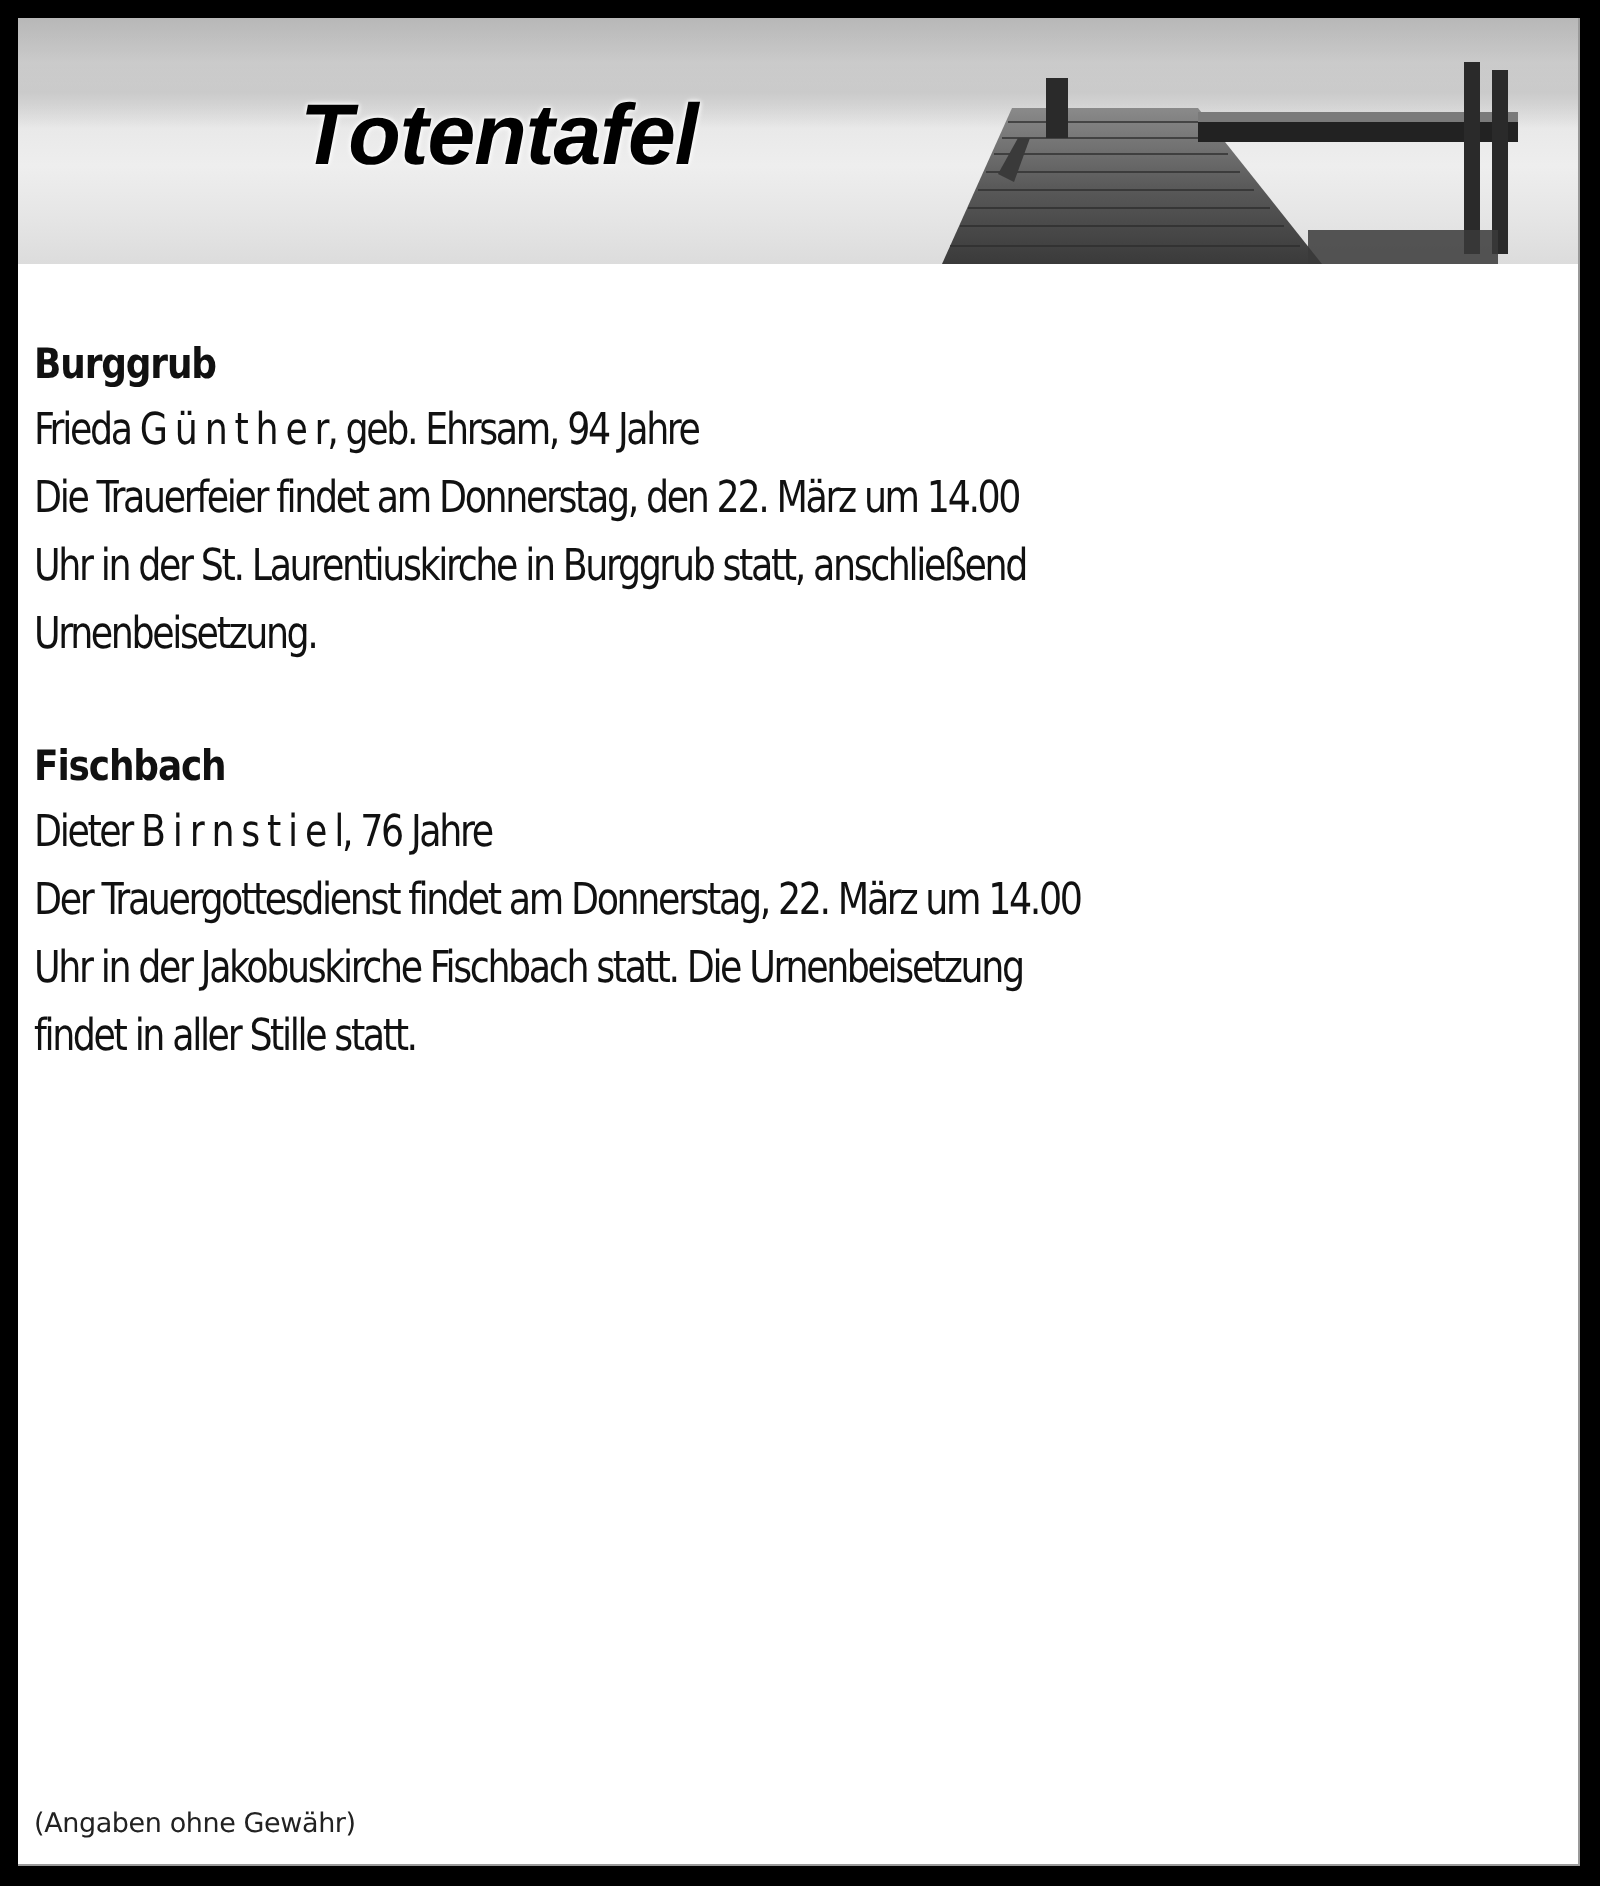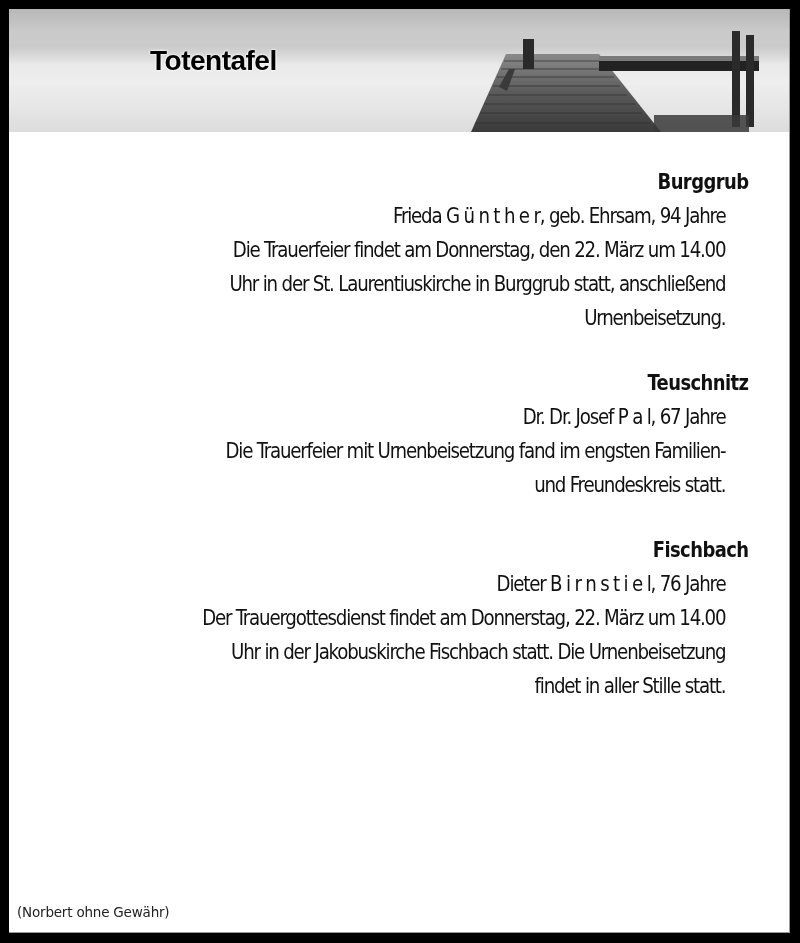--- a/index.html
+++ b/index.html
@@ -28,39 +28,40 @@
     }
     .banner .haze {
       position: absolute; left: 0; top: 0; right: 0; height: 55px;
       background: linear-gradient(180deg, rgba(170,170,170,0.55) 0%, rgba(190,190,190,0.35) 60%, rgba(220,220,220,0) 100%);
     }
     .banner-title {
       position: absolute;
       left: 141px; top: 38px;
       font-family: "Liberation Sans", sans-serif;
       font-weight: bold;
-      font-size: 28px;
+      font-size: 43px;
       letter-spacing: -0.5px;
       color: #000;
       line-height: 1;
       text-shadow: 0 0 3px #fff, 0 0 2px #fff;
+      font-style: italic;
     }
     .pier-svg {
       position: absolute; left: 440px; top: 0;
       width: 341px; height: 123px;
     }
     .content {
       position: absolute;
       left: 8px; top: 156px;
       width: 770px;
       font-family: "DejaVu Sans Condensed", "DejaVu Sans", sans-serif;
       font-stretch: condensed;
       color: #111;
     }
-    .entry { margin-bottom: 31px; text-align: right; }
+    .entry { margin-bottom: 31px; }
     .place {
       font-family: "DejaVu Sans", sans-serif;
       font-weight: bold;
       font-size: 21px;
       line-height: 34px;
       letter-spacing: -0.6px;
       transform-origin: left;
     }
     .line {
       font-family: "DejaVu Sans", sans-serif;
@@ -128,32 +129,26 @@
   <div class="content">
 
     <div class="entry">
       <div class="place">Burggrub</div>
       <div class="line">Frieda G ü n t h e r, geb. Ehrsam,  94 Jahre</div>
       <div class="line">Die Trauerfeier findet am Donnerstag, den 22. März um 14.00</div>
       <div class="line">Uhr in der St. Laurentiuskirche in Burggrub statt, anschließend</div>
       <div class="line">Urnenbeisetzung.</div>
     </div>
 
-    <div class="entry">
-      <div class="place">Teuschnitz</div>
-      <div class="line">Dr. Dr. Josef P a l, 67 Jahre</div>
-      <div class="line">Die Trauerfeier mit Urnenbeisetzung fand im engsten Familien-</div>
-      <div class="line">und Freundeskreis statt.</div>
-    </div>
 
 
     <div class="entry">
       <div class="place">Fischbach</div>
       <div class="line">Dieter B i r n s t i e l, 76 Jahre</div>
       <div class="line">Der Trauergottesdienst findet am Donnerstag, 22. März um 14.00</div>
       <div class="line">Uhr in der Jakobuskirche Fischbach statt. Die Urnenbeisetzung</div>
       <div class="line">findet in aller Stille statt.</div>
     </div>
 
   </div>
 
-  <div class="footer-note">(Norbert ohne Gewähr)</div>
+  <div class="footer-note">(Angaben ohne Gewähr)</div>
 </div>
 
 </body></html>

